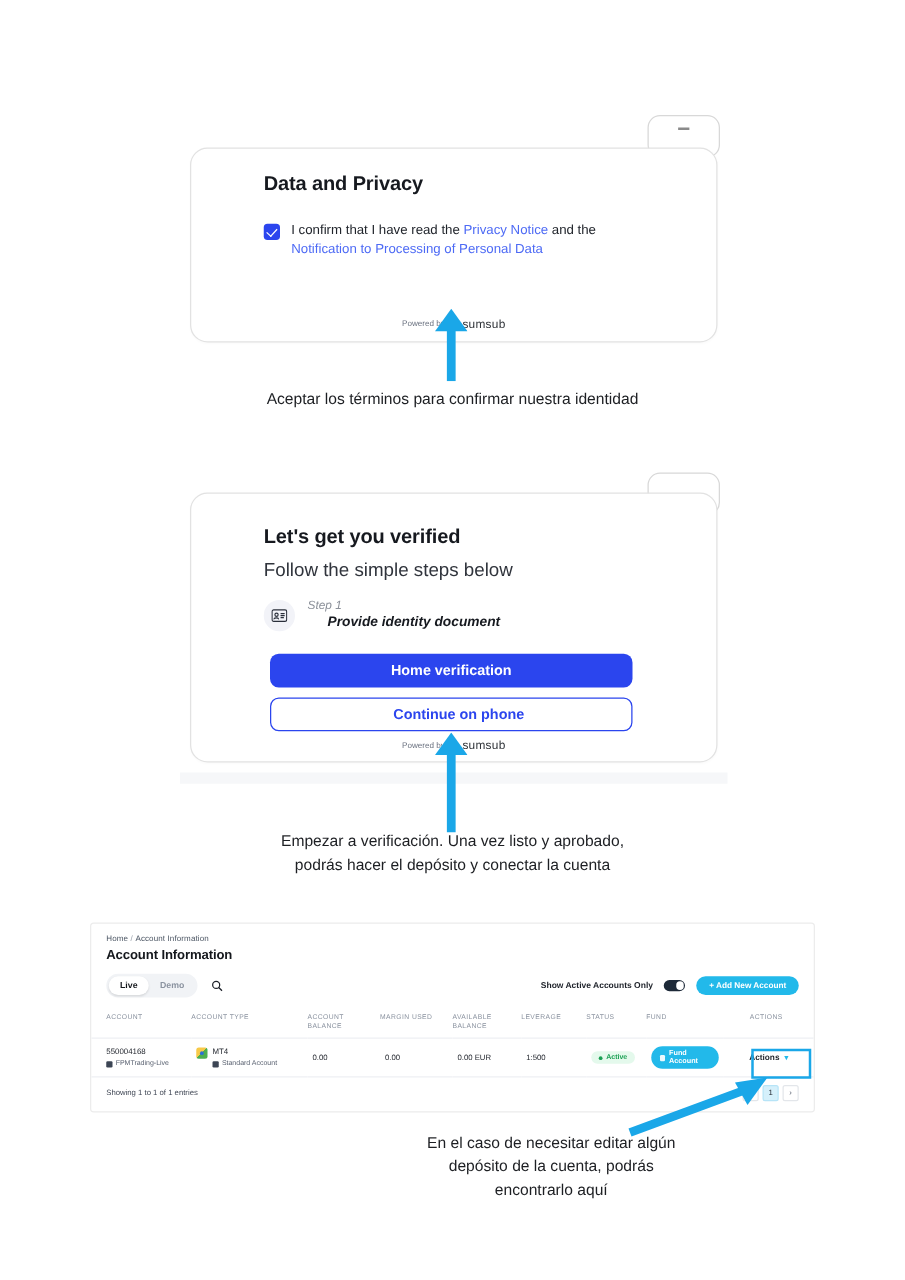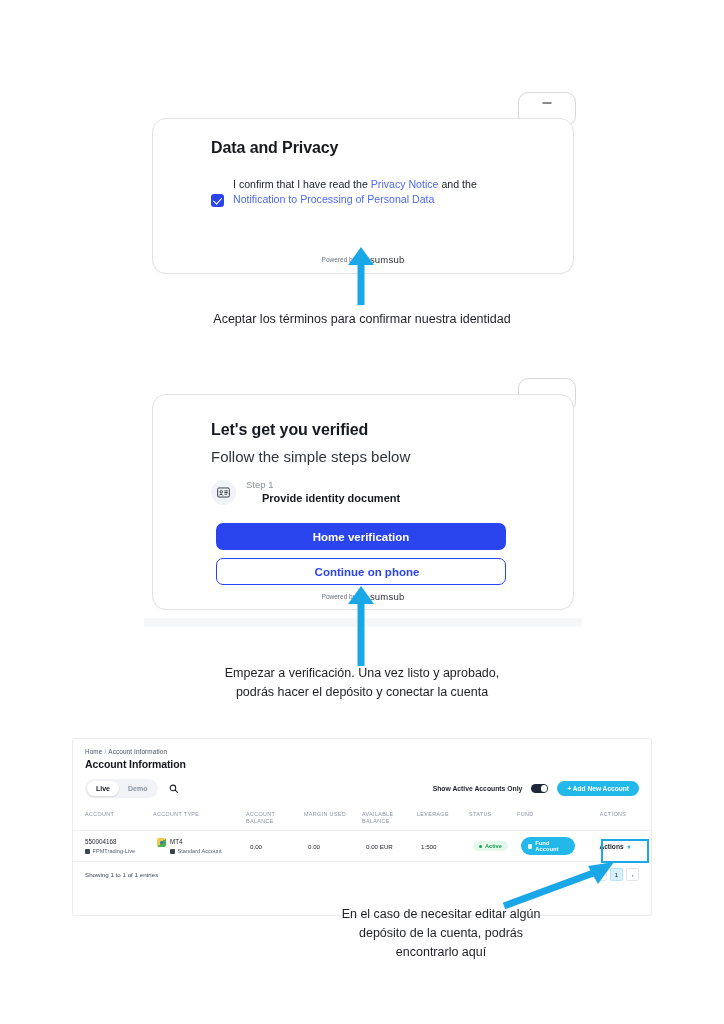--- a/index.html
+++ b/index.html
@@ -102,21 +102,21 @@
     width: 8px; height: 8px;
     background: #2b45ee;
     clip-path: polygon(50% 0%, 100% 100%, 0% 100%);
   }
   .powered .ss-word {
     font-size: 9.5px;
     color: #2f3338;
     letter-spacing: 0.2px;
   }
 
-  .step-row { display: flex; align-items: center; gap: 10px; }
+  .step-row { display: flex; align-items: center; gap: 10px; font-style: italic; }
   .step-icon {
     width: 25px; height: 25px; flex: 0 0 25px;
     border-radius: 50%;
     background: #f2f3f8;
     display: flex; align-items: center; justify-content: center;
   }
   .step-icon svg { width: 13px; height: 13px; }
   .step-label { font-size: 9.5px; color: #8b9099; line-height: 12px; }
   .step-title { font-size: 11px; font-weight: bold; color: #16191f; line-height: 14px; padding-left: 16px; }
 
@@ -133,21 +133,21 @@
     line-height: 19px;
     color: #1d1f23;
     width: 100%;
     left: 0;
   }
 
   
   .dash {
     position: absolute;
     left: 72px; top: 738px;
-    width: 580px; height: 178px;
+    width: 580px; height: 152px;
     background: #ffffff;
     border: 1px solid #ececec;
     border-radius: 3px;
     overflow: hidden;
   }
   .crumb { font-size: 6.4px; color: #4b5563; padding: 9px 0 0 12px; letter-spacing: 0.1px; }
   .crumb .sep { color: #9aa1ab; margin: 0 2px; }
   .dash-title {
     font-size: 10.5px; font-weight: bold; color: #14171c;
     padding: 3px 0 0 12px; letter-spacing: -0.1px;
@@ -298,21 +298,21 @@
 </head>
 <body>
 
 <div class="partial-pill" style="left:518px; top:92px;">
   <span class="pill-dash"></span>
 </div>
 
 <div class="sumsub-card" style="left:152px; top:118px; width:422px; height:156px;">
   <div class="sumsub-title" style="position:absolute; left:58px; top:20px;">Data and Privacy</div>
 
-  <div class="confirm-row" style="position:absolute; left:58px; top:58px; width:312px;align-items:flex-end;">
+  <div class="confirm-row" style="position:absolute; left:58px; top:58px; width:312px;">
     <div class="cb"></div>
     <div class="confirm-text">
       <span>I confirm that I have read the </span><span class="lnk">Privacy Notice</span><span> and the </span><span class="lnk">Notification to Processing of Personal Data</span>
     </div>
   </div>
 
 
   <div class="powered" style="position:absolute; left:0; right:0; top:135px;">
     <span>Powered by</span>
     <span class="ss-logo"></span>

